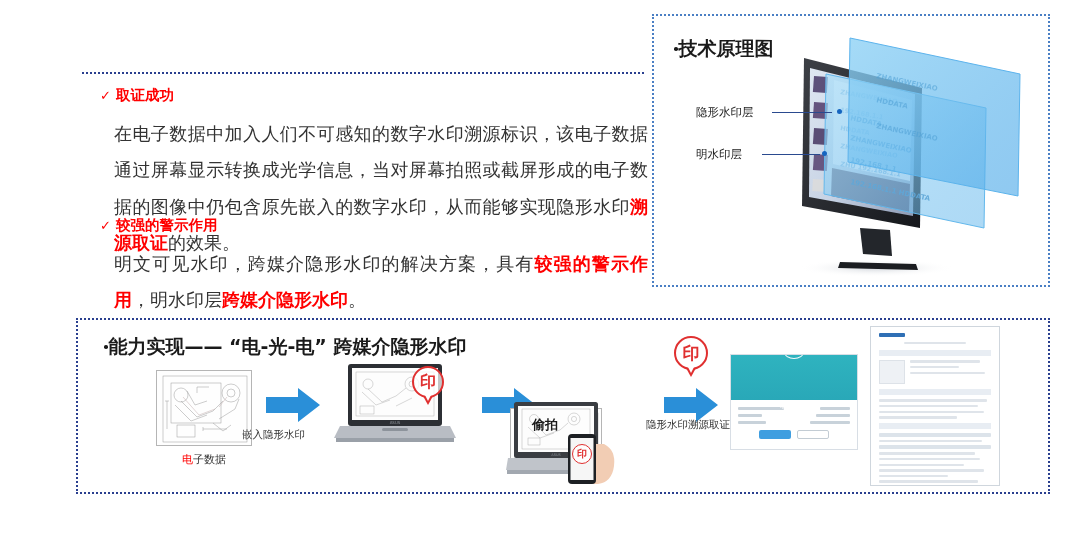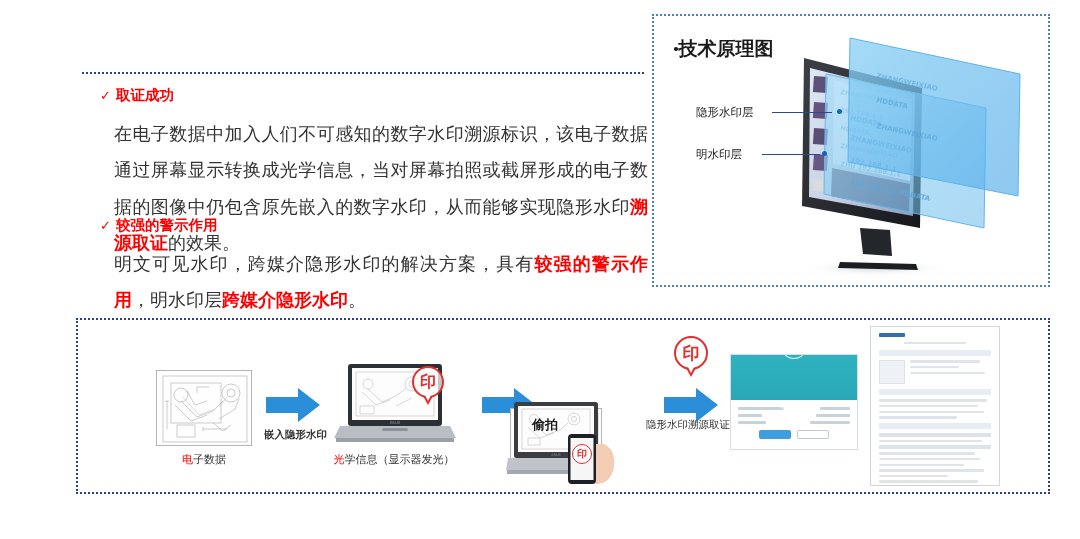--- a/index.html
+++ b/index.html
@@ -234,20 +234,24 @@
       <div class="lead-line" style="left:118px; top:96px; width:60px;"></div>
       <div class="lead-dot" style="left:183px; top:93px;"></div>
 
       <span class="lead-lbl" style="left:42px; top:131px;">明水印层</span>
       <div class="lead-line" style="left:108px; top:138px; width:58px;"></div>
       <div class="lead-dot" style="left:168px; top:135px;"></div>
     </div>
   </div>
 
   <div class="panel-bot">
+    <div class="panel-head" style="left:26px; top:14px;">
+      <span class="dot"></span>
+      <span>能力实现—— “电-光-电” 跨媒介隐形水印</span>
+    </div>
 
     <div class="blueprint flow-item" style="left:78px; top:50px; width:96px; height:76px;">
       <svg width="96" height="76" viewBox="0 0 96 76">
         <g stroke="#9a9a9a" stroke-width="0.5" fill="none">
           <rect x="6" y="5" width="84" height="66"></rect>
           <rect x="14" y="12" width="50" height="40"></rect>
           <rect x="20" y="54" width="18" height="12"></rect>
           <circle cx="74" cy="22" r="9"></circle>
             <circle cx="74" cy="22" r="4"></circle>
           <circle cx="24" cy="24" r="7"></circle>
@@ -266,21 +270,21 @@
         </g>
       </svg>
     </div>
     <div class="cap" style="left:78px; top:132px; width:96px;">
       <span class="r">电</span><span>子数据</span>
     </div>
 
     <svg class="flow-item" style="left:188px; top:68px;" width="54" height="34" viewBox="0 0 54 34">
       <path d="M0 9 L32 9 L32 0 L54 17 L32 34 L32 25 L0 25 Z" fill="#2a8fd8"></path>
     </svg>
-    <div class="arrow-lbl" style="left:186px; top:108px;font-weight:bold;">嵌入隐形水印</div>
+    <div class="arrow-lbl" style="left:164px; top:108px;">嵌入隐形水印</div>
 
     <div class="flow-item" style="left:256px; top:40px;">
       <svg width="122" height="92" viewBox="0 0 122 92">
 
         <rect x="14" y="4" width="94" height="62" rx="3" fill="#2c2f34"></rect>
         <rect x="18" y="8" width="86" height="52" fill="#fdfdfd"></rect>
 
         <g stroke="#a8a8a8" stroke-width="0.45" fill="none">
           <rect x="22" y="12" width="78" height="44"></rect>
           <circle cx="78" cy="24" r="7"></circle>
@@ -295,23 +299,20 @@
         <path d="M6 66 L116 66 L122 78 L0 78 Z" fill="#b9bdc4"></path>
         <path d="M2 78 L120 78 L120 82 L2 82 Z" fill="#9aa0a8"></path>
         <rect x="48" y="68" width="26" height="3" rx="1.5" fill="#8d939b"></rect>
         <text x="61" y="64" text-anchor="middle" font-size="4" fill="#8a8f96" font-family="DejaVu Sans, sans-serif">ASUS</text>
       </svg>
       
       <div class="seal" style="left:78px; top:6px; width:32px; height:32px;">
         <div class="ring" style="font-size:16px;">印</div>
         <div class="tail"></div>
       </div>
-    </div>
-    <div class="cap" style="left:236px; top:132px; width:160px;">
-      <span class="r">光</span><span>学信息（显示器发光）</span>
     </div>
 
     <svg class="flow-item" style="left:404px; top:68px;" width="54" height="34" viewBox="0 0 54 34">
       <path d="M0 9 L32 9 L32 0 L54 17 L32 34 L32 25 L0 25 Z" fill="#2a8fd8"></path>
     </svg>
 
     <div class="blueprint flow-item" style="left:432px; top:12px; width:92px; height:64px;">
       <svg width="92" height="64" viewBox="0 0 92 64">
         <g stroke="#a0a0a0" stroke-width="0.5" fill="none">
           <rect x="5" y="4" width="82" height="56"></rect>

